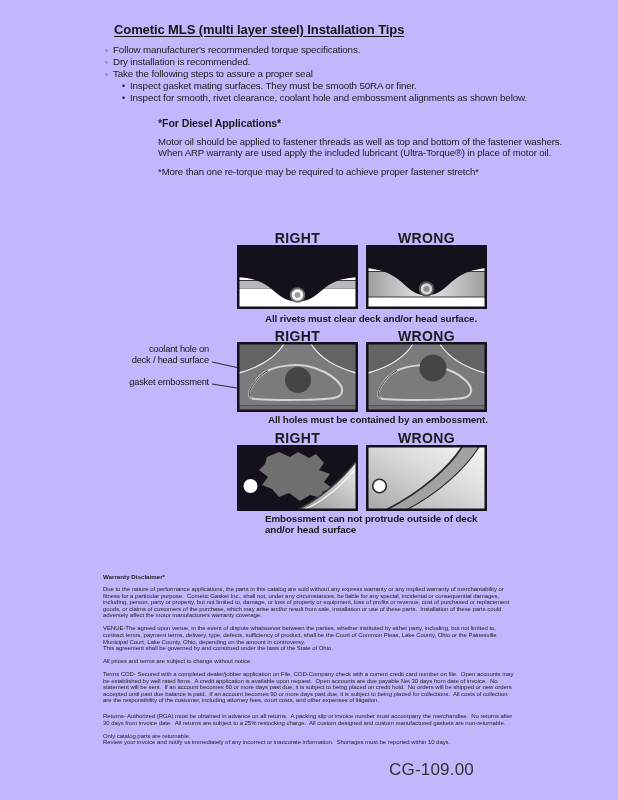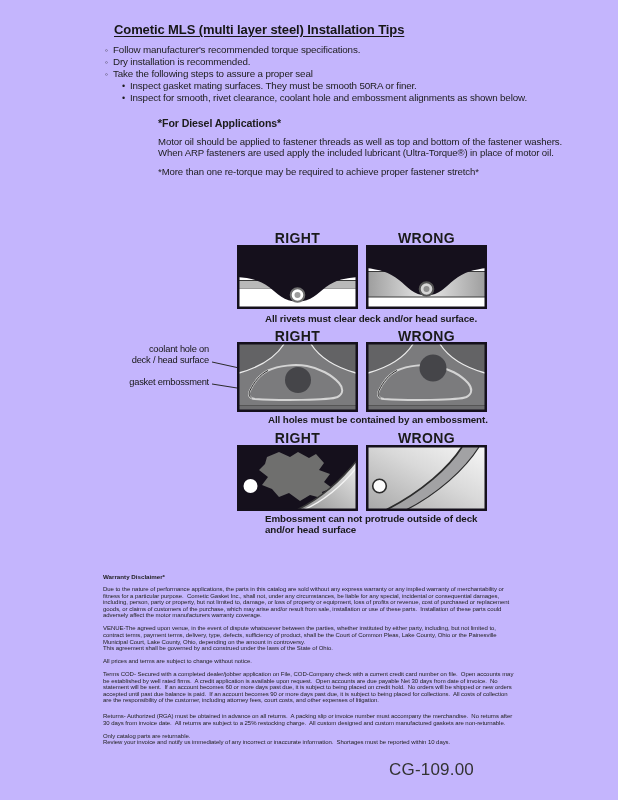--- a/index.html
+++ b/index.html
@@ -74,21 +74,21 @@
     </div>
     <div class="tip-row sub">
       <span class="marker dot">•</span>
       <span>Inspect for smooth, rivet clearance, coolant hole and embossment alignments as shown below.</span>
     </div>
   </div>
 
   <div class="abs diesel">
     <h2>*For Diesel Applications*</h2>
     <p>Motor oil should be applied to fastener threads as well as top and bottom of the fastener washers.
-When ARP fasteners are used apply the included lubricant (Ultra-Torque®) in place of motor oil.</p>
+When ARP warranty are used apply the included lubricant (Ultra-Torque®) in place of motor oil.</p>
     <p>*More than one re-torque may be required to achieve proper fastener stretch*</p>
   </div>
 
   <div class="abs dlabel" style="left:237px; top:230px;">RIGHT</div>
   <div class="abs dlabel" style="left:366px; top:230px;">WRONG</div>
 
   <svg class="abs" style="left:237px; top:245px;" width="121" height="64" viewBox="0 0 121 64">
     <rect width="121" height="64" fill="#ffffff"></rect>
     <rect x="2" y="35" width="117" height="8.5" fill="#b9b9b9"></rect>
     <line x1="2" y1="35.5" x2="119" y2="35.5" stroke="#3a3a3a" stroke-width="1"></line>

